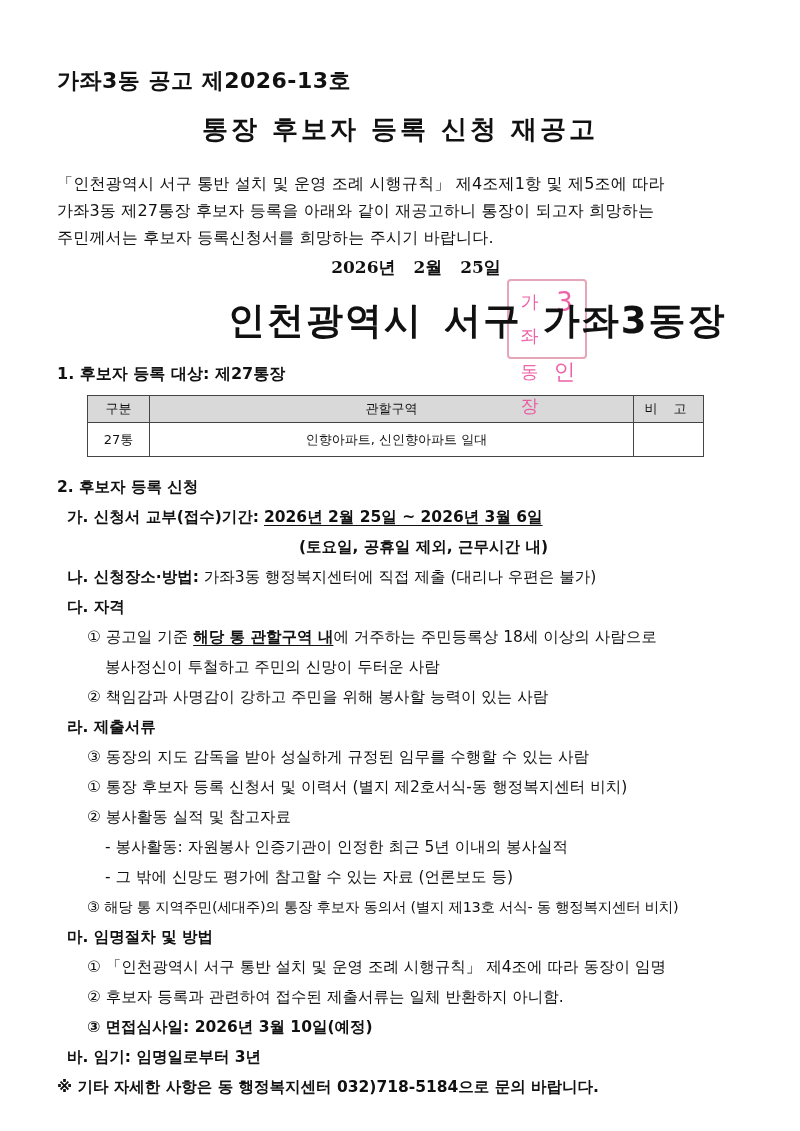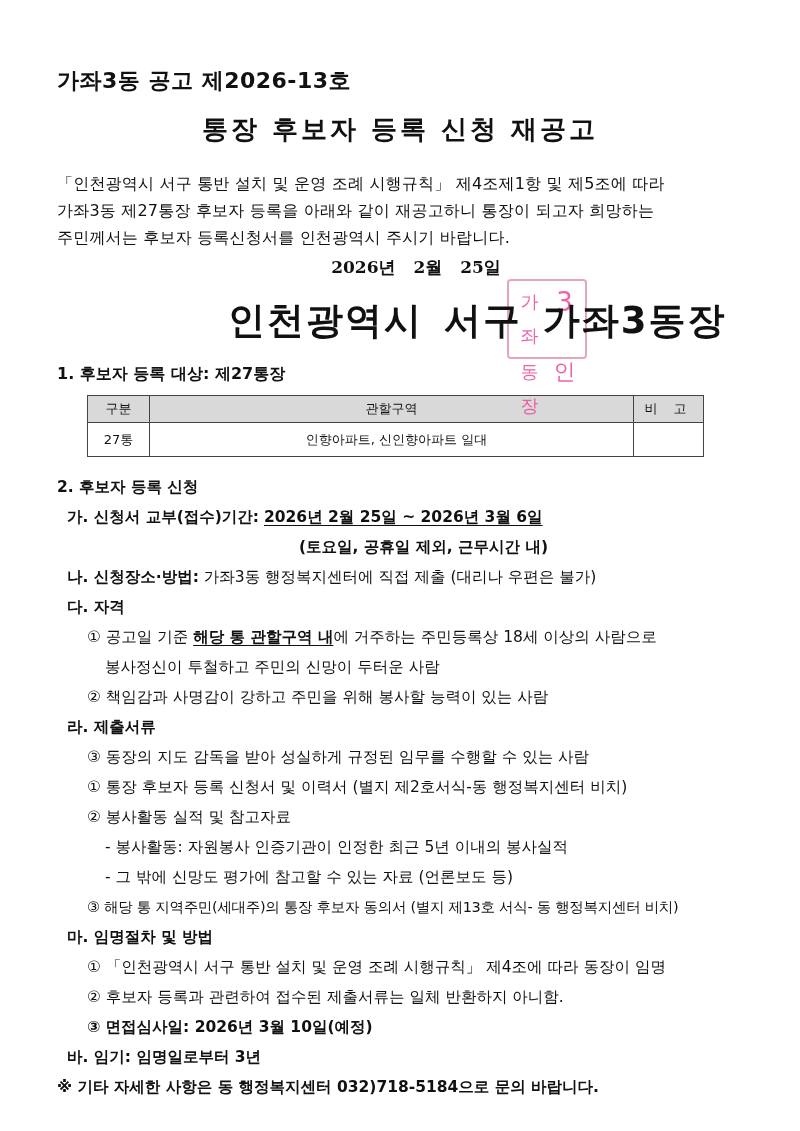--- a/index.html
+++ b/index.html
@@ -110,21 +110,21 @@
 <body>
 
 <div class="page">
 
   <div class="notice-number">가좌3동 공고 제2026-13호</div>
   <div class="doc-title">통장 후보자 등록 신청 재공고</div>
 
   <div class="intro">
     <div>「인천광역시 서구 통반 설치 및 운영 조례 시행규칙」 제4조제1항 및 제5조에 따라</div>
     <div>가좌3동 제27통장 후보자 등록을 아래와 같이 재공고하니 통장이 되고자 희망하는</div>
-    <div>주민께서는 후보자 등록신청서를 인천광역시 주시기 바랍니다.</div>
+    <div>주민께서는 후보자 등록신청서를 희망하는 주시기 바랍니다.</div>
   </div>
 
   <div class="date">2026년  2월   25일</div>
 
   <div class="seal">
     <span style="font-size:18px;">가좌</span>
     <span>3</span>
     <span style="font-size:18px;">동장</span>
     <span style="font-size:22px;">인</span>
   </div>

